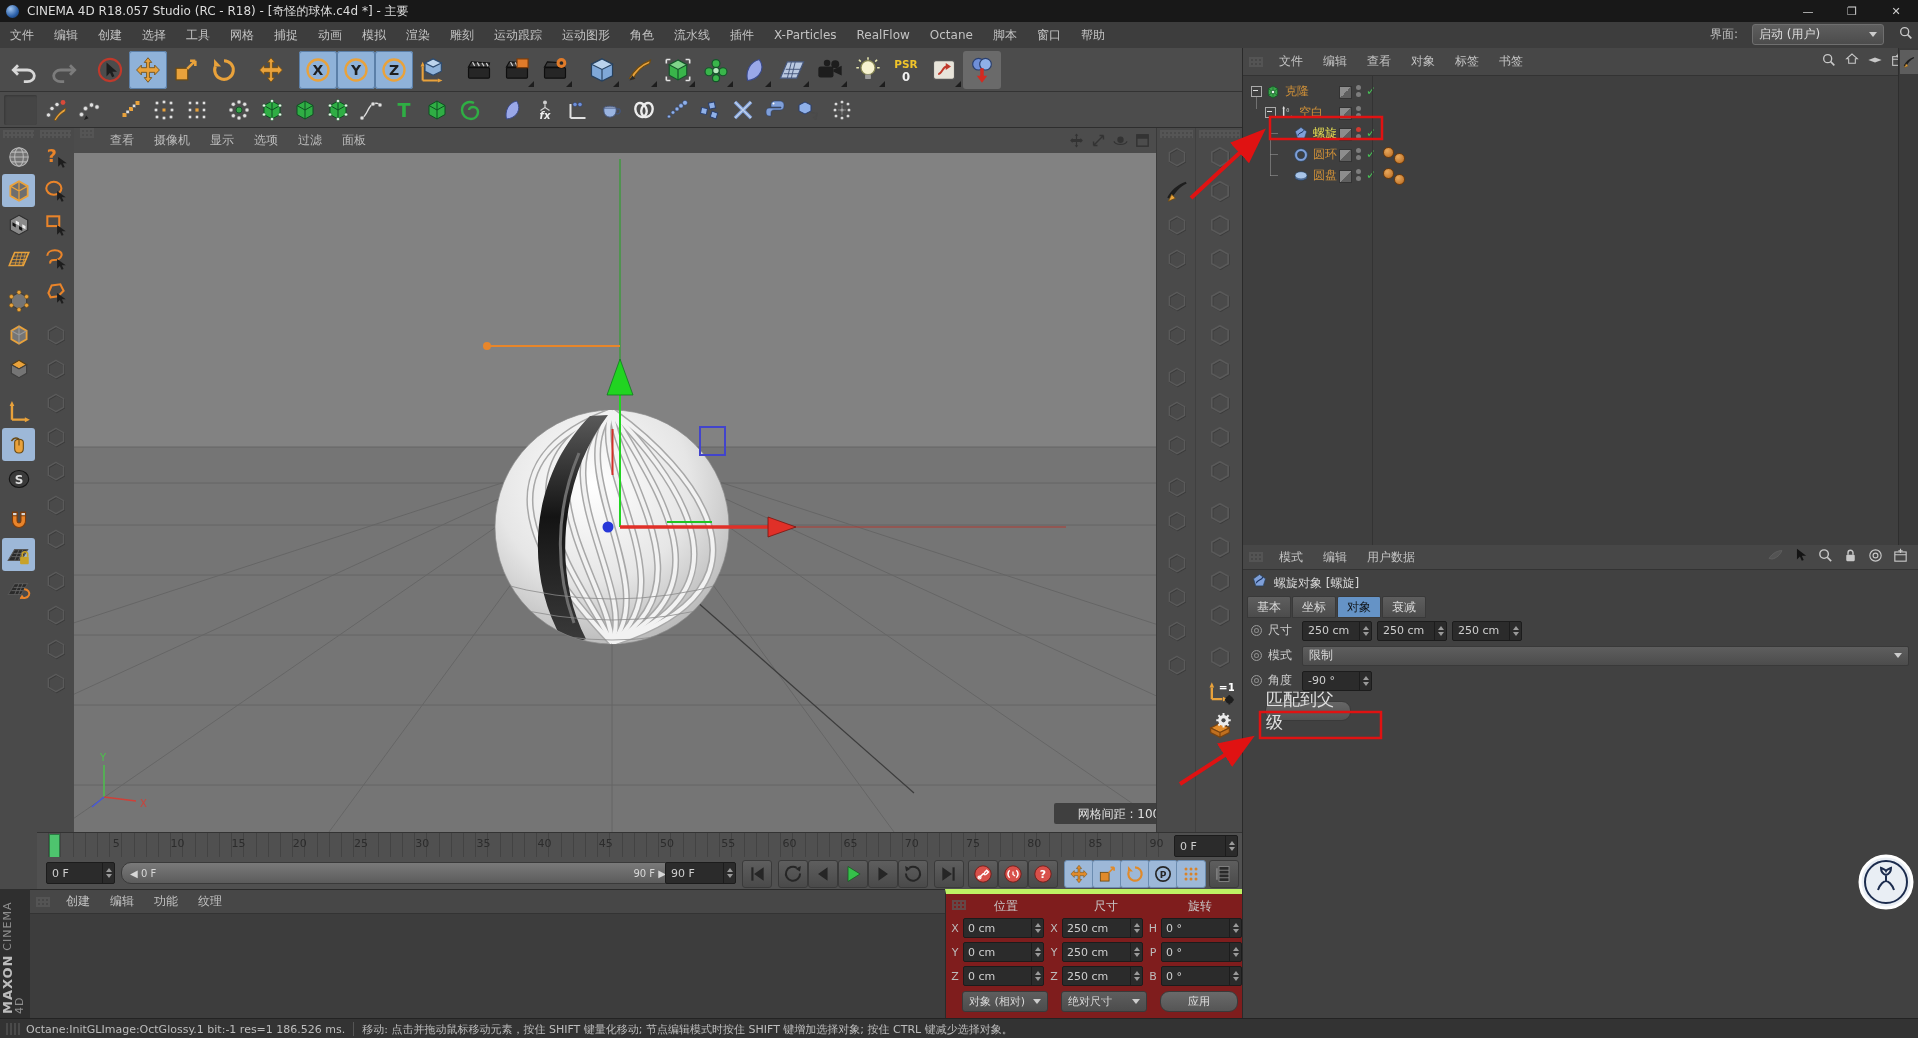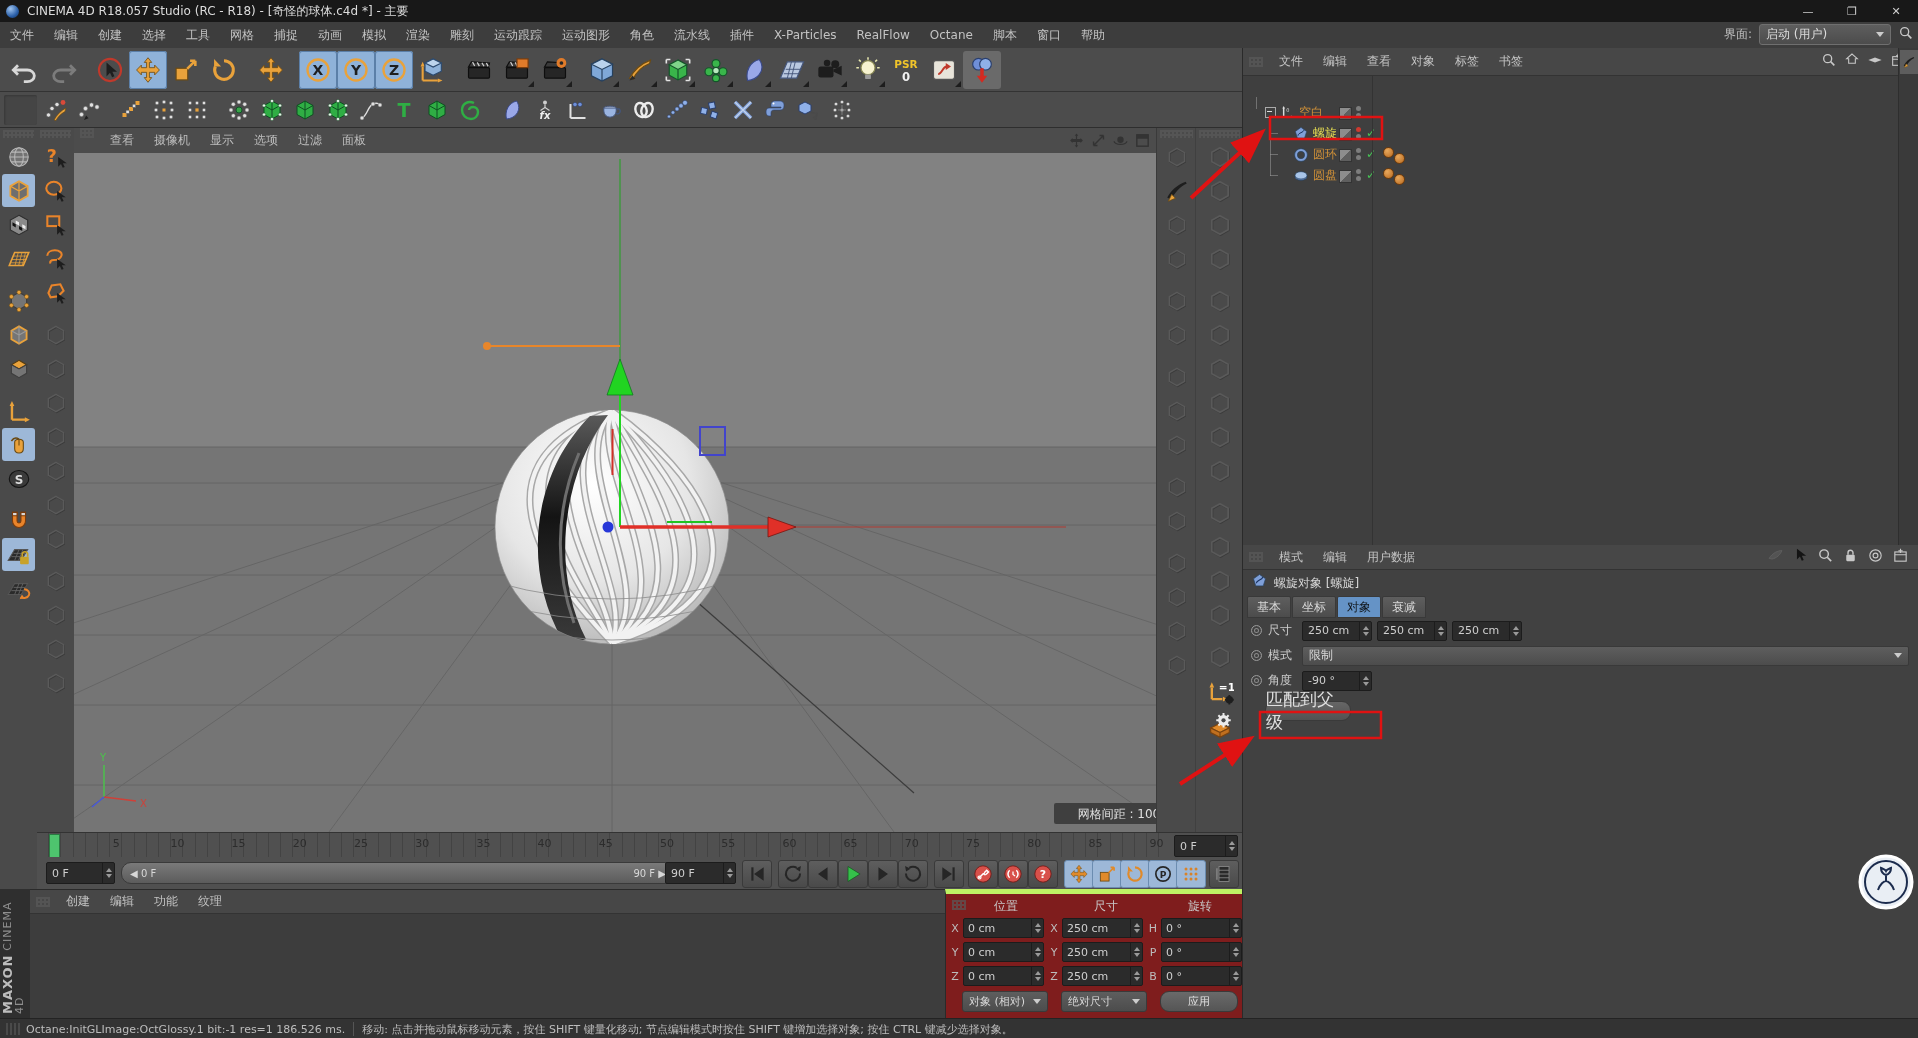--- a/index.html
+++ b/index.html
@@ -10,21 +10,21 @@
   .abs{position:absolute;}
   
   #titlebar{left:0;top:0;width:1918px;height:22px;background:#181818;display:flex;align-items:center;}
   #titlebar .appicon{width:13px;height:13px;border-radius:50%;margin:0 8px 0 6px;
      background:radial-gradient(circle at 35% 30%,#9fc4ef,#2a5fa8 60%,#0d2c55);}
   #titlebar .title{color:#dcdcdc;font-size:12px;}
   .winbtn{width:44px;height:22px;display:flex;align-items:center;justify-content:center;color:#cfcfcf;font-size:11px;}
   #winbtns{position:absolute;right:0;top:0;display:flex;}
   #menubar{left:0;top:22px;width:1918px;height:26px;background:#3d3d3d;border-bottom:1px solid #2c2c2c;display:flex;align-items:center;}
   .mitem{padding:0 10px;color:#c3c3c3;height:26px;display:flex;align-items:center;}
-  #ifacewrap{position:absolute;right:4px;top:2px;display:flex;align-items:center;gap:7px;}
+  #ifacewrap{position:absolute;right:4px;top:2px;display:flex;align-items:center;gap:14px;}
   #ifacelabel{color:#bdbdbd;}
   #ifacedrop{width:118px;height:19px;background:linear-gradient(#5e5e5e,#4c4c4c);border:1px solid #6f6f6f;border-radius:3px;
      display:flex;align-items:center;justify-content:space-between;padding:0 6px;color:#ddd;}
   #ifacedrop .tri{width:0;height:0;border-left:4px solid transparent;border-right:4px solid transparent;border-top:5px solid #ccc;}
   
   #toolbar1{left:0;top:48px;width:1918px;height:44px;background:#4c4c4c;border-bottom:1px solid #333;display:flex;align-items:center;padding-left:6px;box-sizing:border-box;}
   #toolbar2{left:0;top:92px;width:1918px;height:36px;background:#4c4c4c;border-bottom:1px solid #2e2e2e;display:flex;align-items:center;padding-left:4px;box-sizing:border-box;}
   .tool{width:38px;height:38px;border-radius:3px;display:flex;align-items:center;justify-content:center;position:relative;flex:0 0 auto;}
   .tool2{width:33px;height:32px;}
   .tool.sel{background:#8fb2d9;box-shadow:inset 0 0 0 1px #5b7fa8;}
@@ -1453,20 +1453,37 @@
           <path d="M2 12l10-3.6L22 12l-10 3.6z" fill="#c8c8c8"></path>
         </svg></div>
       <div><svg viewBox="0 0 24 24" width="16" height="16">
           <rect x="4" y="7" width="16" height="13" fill="none" stroke="#c8c8c8" stroke-width="1.6"></rect>
           <path d="M4 11h16M12 2.5v6M9 5.5h6" stroke="#c8c8c8" stroke-width="1.6"></path>
         </svg></div>
     </div>
   <div id="omtree">
       <div class="conn" style="left: 13px; top: 22px; width: 1px; height: 12px;"></div>
       <div class="conn" style="left: 27px; top: 43px; width: 1px; height: 58px;"></div>
+      <div class="trow" style="left: 0px; top: 6px; width: 656px;">
+        <span class="expander" style="margin-left: 8px;"></span>
+        <span style="margin-left: 3px; display: flex;">
+          <svg viewBox="0 0 24 24" width="16" height="16">
+            <path d="M12 3l7 4v10l-7 4-7-4V7z" fill="#3aa54a" stroke="#0f4f22"></path>
+            <path d="M12 3v18M5 7l14 10M19 7 5 17" stroke="#0f4f22" stroke-width=".8"></path>
+            <circle cx="12" cy="12" r="2.6" fill="#eaf6ec" stroke="#0f4f22"></circle>
+          </svg>
+        </span>
+        <span class="lbl" style="color: rgb(207, 144, 56);">克隆</span>
+        <span class="laysq"></span>
+        <span class="vdots">
+          <i class=""></i>
+          <i></i>
+        </span>
+        <span class="chk">✓</span>
+      </div>
       <div class="trow" style="left: 0px; top: 27px; width: 656px;">
         <span class="expander" style="margin-left: 22px;"></span>
         <span style="margin-left: 3px; display: flex;">
           <svg viewBox="0 0 24 24" width="16" height="16">
             <path d="M7 4v13.5h11.5" stroke="#dcdcdc" stroke-width="2.2" fill="none"></path>
             <path d="M7 1.5 5 5.2h4zM21.5 17.5l-3.6-1.8v3.6z" fill="#dcdcdc"></path>
             <text x="11" y="10" font-size="7.5" fill="#dcdcdc">0</text>
           </svg>
         </span>
         <span class="lbl" style="color: rgb(207, 144, 56);">空白</span>

